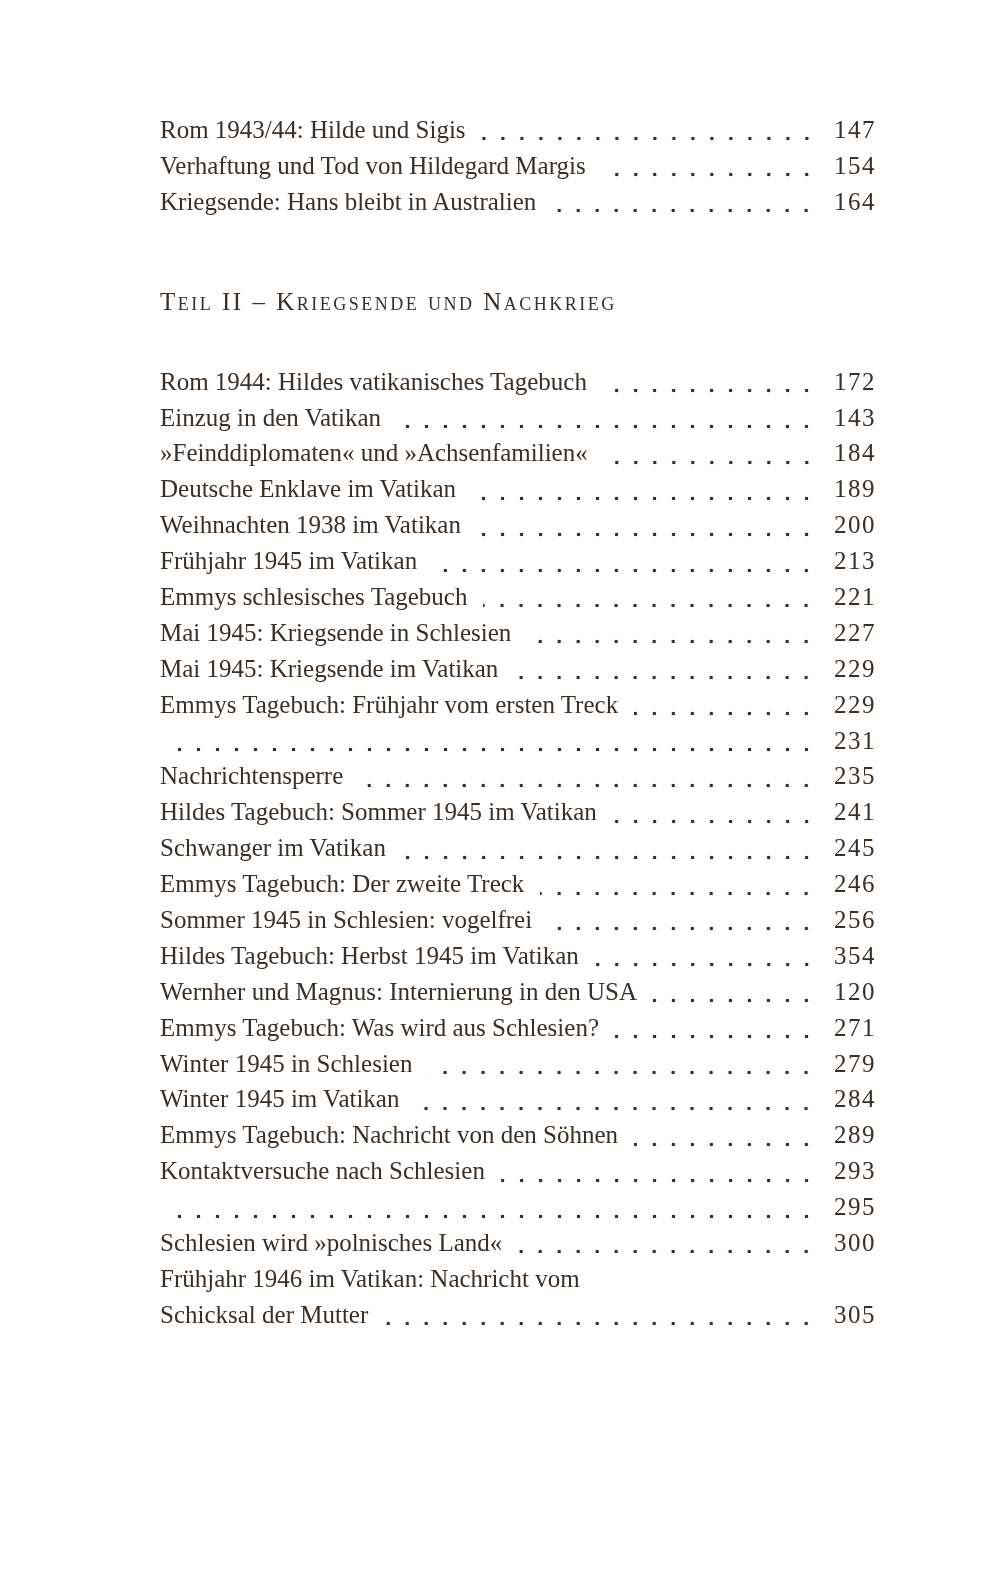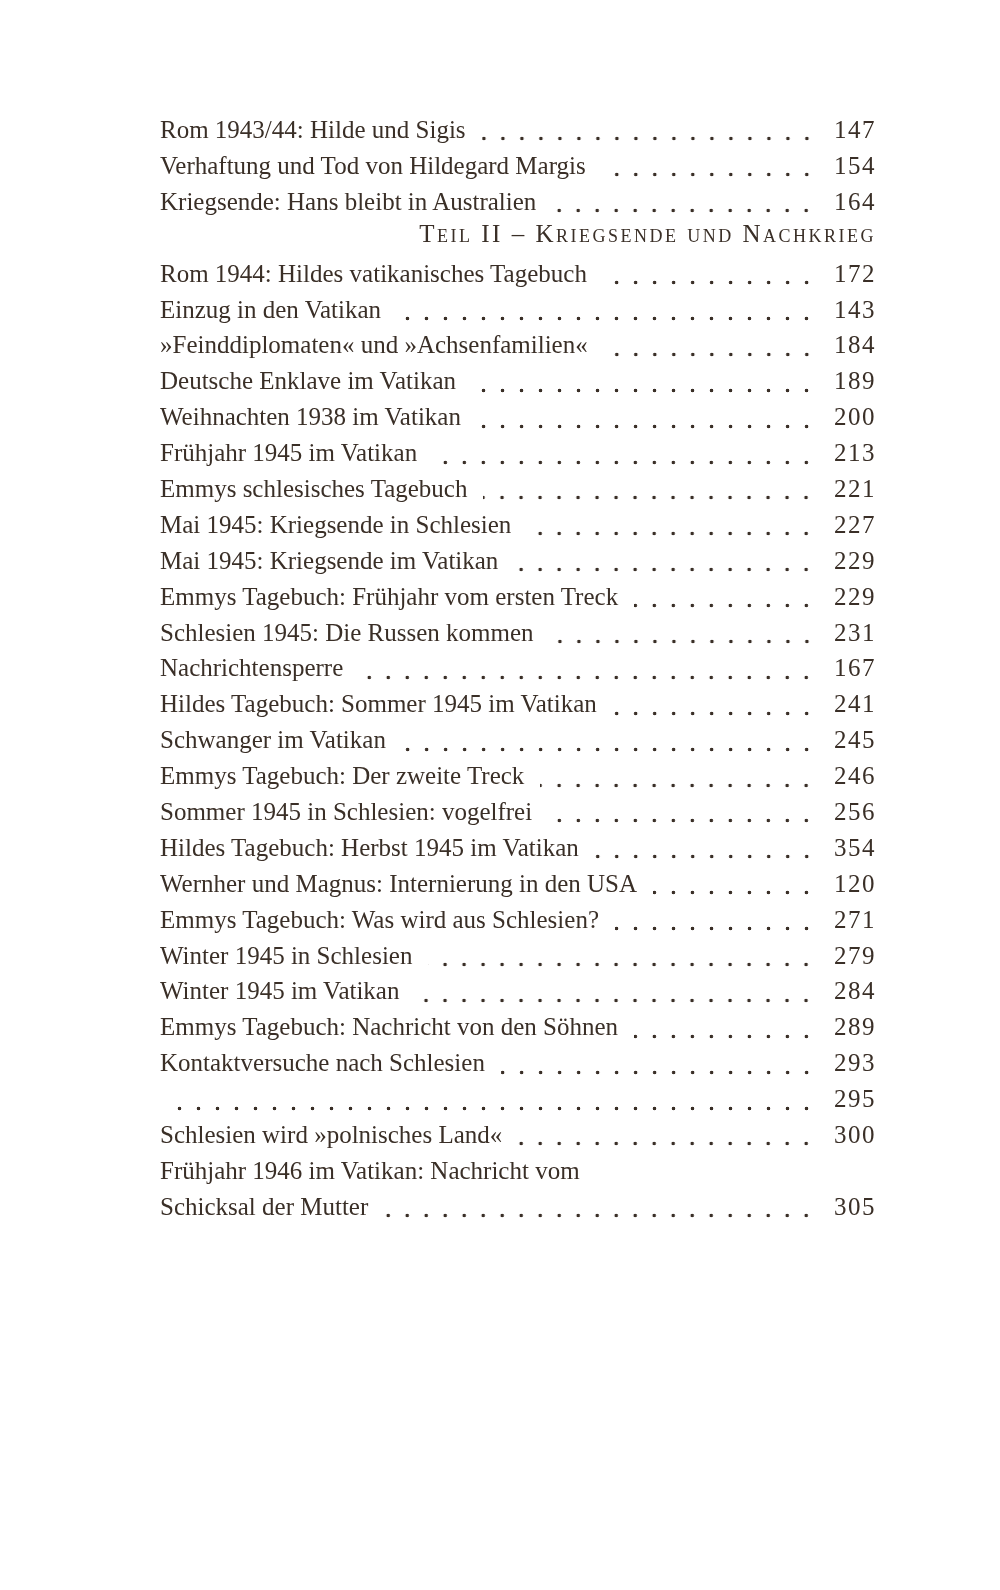--- a/index.html
+++ b/index.html
@@ -39,26 +39,27 @@
     background-position: right 0px bottom 6.5px;
   }
   .row.nopage .leader { background: none; }
   .p {
     flex: 0 0 auto;
     min-width: 52px;
     text-align: right;
     letter-spacing: 1.5px;
   }
   .heading {
+    margin-top: 68px;
     height: 36px;
-    text-align: right;
+    text-align: left;
     font-variant: small-caps;
     letter-spacing: 2.5px;
   }
-  .block-main { }
+  .block-main { margin-top: 40px; }
 </style>
 </head>
 <body>
 
 <div class="page">
 
   <div class="block-pre">
     <div class="row">
       <span class="t">Rom 1943/44: Hilde und Sigis</span>
       <span class="leader"></span>
@@ -123,28 +124,27 @@
       <span class="t">Mai 1945: Kriegsende im Vatikan</span>
       <span class="leader"></span>
       <span class="p">229</span>
     </div>
     <div class="row">
       <span class="t">Emmys Tagebuch: Frühjahr vom ersten Treck</span>
       <span class="leader"></span>
       <span class="p">229</span>
     </div>
     <div class="row">
-      <span class="t">Schlesien 1945: Die Russen kommen</span>
       <span class="leader"></span>
       <span class="p">231</span>
     </div>
     <div class="row">
       <span class="t">Nachrichtensperre</span>
       <span class="leader"></span>
-      <span class="p">167</span>
+      <span class="p">235</span>
     </div>
     <div class="row">
       <span class="t">Hildes Tagebuch: Sommer 1945 im Vatikan</span>
       <span class="leader"></span>
       <span class="p">241</span>
     </div>
     <div class="row">
       <span class="t">Schwanger im Vatikan</span>
       <span class="leader"></span>
       <span class="p">245</span>

